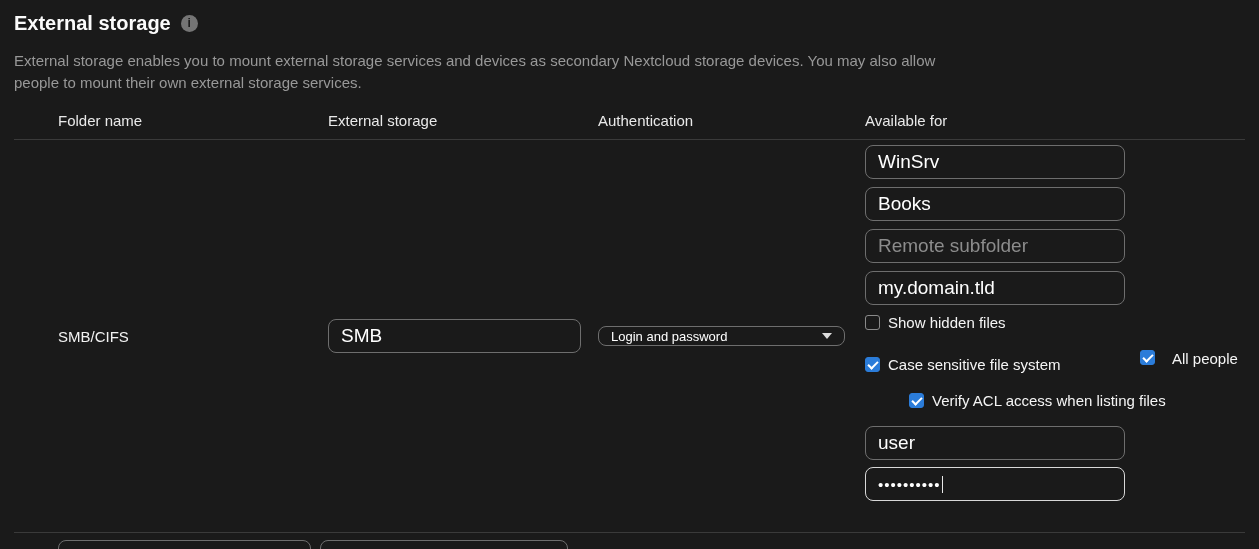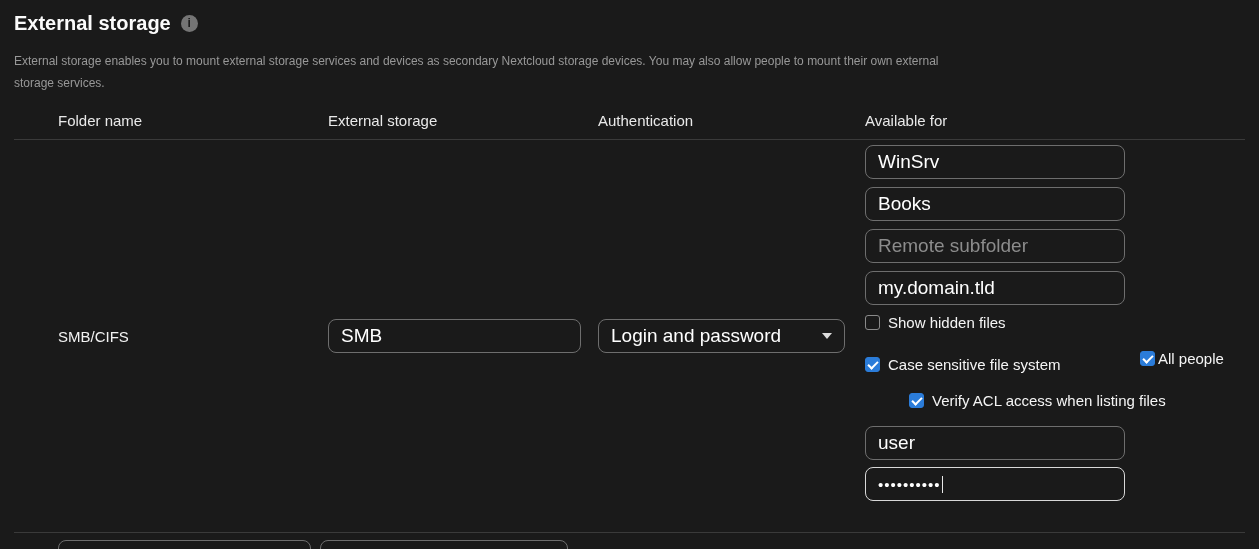--- a/index.html
+++ b/index.html
@@ -21,21 +21,21 @@
     font-size: 12px; font-weight: 700; font-style: normal;
     display: inline-flex; align-items: center; justify-content: center;
     cursor: pointer;
   }
 
   
   .description {
     margin-top: 16px;
     max-width: 930px;
     color: #989898;
-    font-size: 12px;
+    font-size: 15px;
     line-height: 22px;
   }
 
   
   .grid {
     display: grid;
     grid-template-columns: 44px 270px 270px 267px 275px 1fr;
   }
   .thead {
     height: 46px;
@@ -68,26 +68,26 @@
     display: block;
   }
   .tinput::placeholder { color: #8c8c8c; opacity: 1; }
   .folder-input { width: 253px; }
   .cfg-input { width: 260px; margin-bottom: 8px; }
 
   .storage-type { font-size: 15px; color: #f2f2f2; }
 
   
   .select {
-    width: 247px; height: 34px;
+    width: 247px; height: 20px;
     border: 1px solid #6e6e6e;
     border-radius: 8px;
     display: flex; align-items: center;
     padding: 0 12px;
-    font-size: 19px; color: #ffffff;
+    font-size: 13px; color: #ffffff;
     cursor: pointer;
   }
   .select .caret {
     margin-left: auto;
     width: 0; height: 0;
     border-left: 5px solid transparent;
     border-right: 5px solid transparent;
     border-top: 6px solid #dcdcdc;
   }
 
@@ -131,21 +131,21 @@
     letter-spacing: 1px;
   }
   .pw-caret {
     display: inline-block;
     width: 1.5px; height: 17px;
     background: #e8e8e8;
     margin-left: 1px;
   }
 
   
-  .avail-row { display: flex; align-items: center; gap: 3px; margin-top: 45px; }
+  .avail-row { display: flex; gap: 17px; margin-top: 45px; }
   .avail-row .lbl { font-size: 15px; color: #f5f5f5; }
 
   
   .new-row { padding-top: 7px; }
   .new-storage-select { width: 248px; margin-left: -8px; }
 </style>
 </head>
 <body>
 
 <div class="page">

